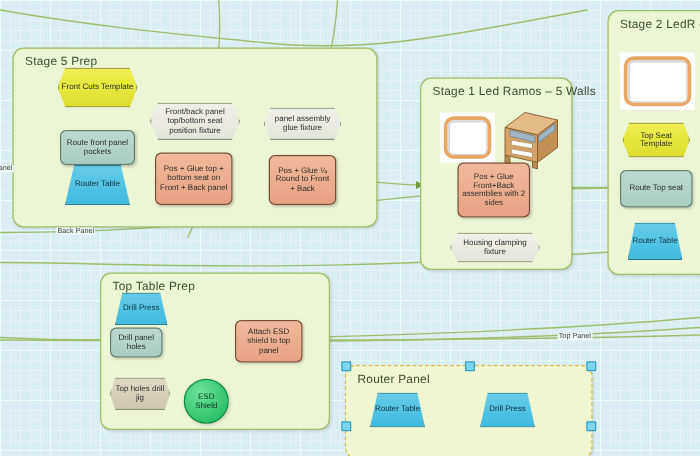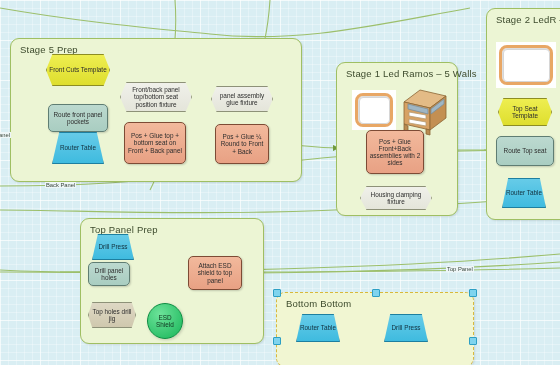--- a/index.html
+++ b/index.html
@@ -198,25 +198,25 @@
 
   <div class="group" style="left:336px;top:62px;width:120px;height:152px;">
     <div class="group-title">Stage 1 Led Ramos – 5 Walls</div>
   </div>
 
   <div class="group" style="left:486px;top:8px;width:86px;height:210px;">
     <div class="group-title">Stage 2 LedR – Top cu</div>
   </div>
 
   <div class="group" style="left:80px;top:218px;width:182px;height:124px;">
-    <div class="group-title">Top Panel Prep</div>
+    <div class="group-title">Top Table Prep</div>
   </div>
 
   <div class="group selected" style="left:276px;top:292px;width:196px;height:73px;">
-    <div class="group-title">Bottom Bottom</div>
+    <div class="group-title">Router Panel</div>
     <div class="handle" style="left:-4px;top:-4px;"></div>
     <div class="handle" style="left:95px;top:-4px;"></div>
     <div class="handle" style="right:-4px;top:-4px;"></div>
     <div class="handle" style="left:-4px;top:44px;"></div>
     <div class="handle" style="right:-4px;top:44px;"></div>
   </div>
 
   <div class="node n-hex-yellow" style="left:46px;top:54px;width:64px;height:32px;">
     <span>Front Cuts Template</span>
   </div>

